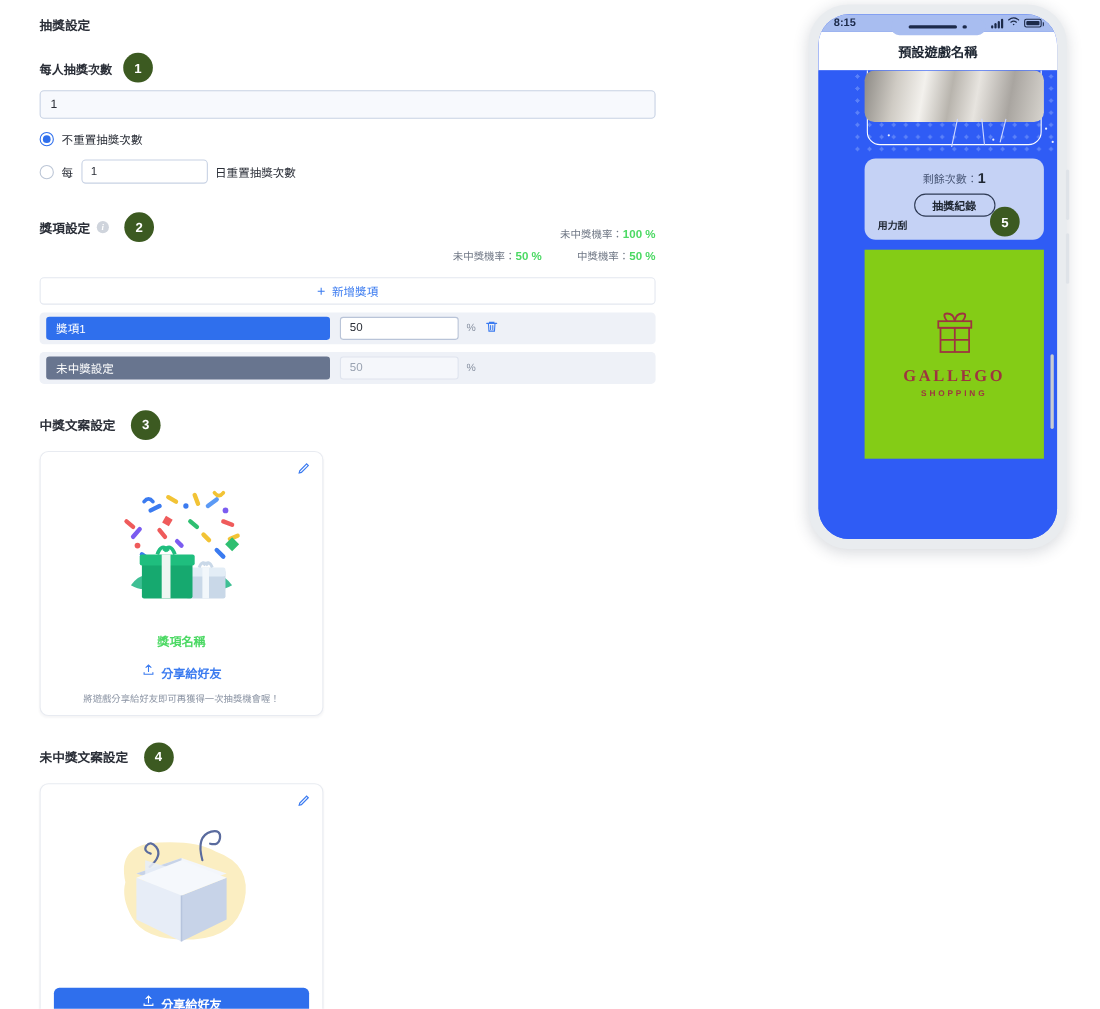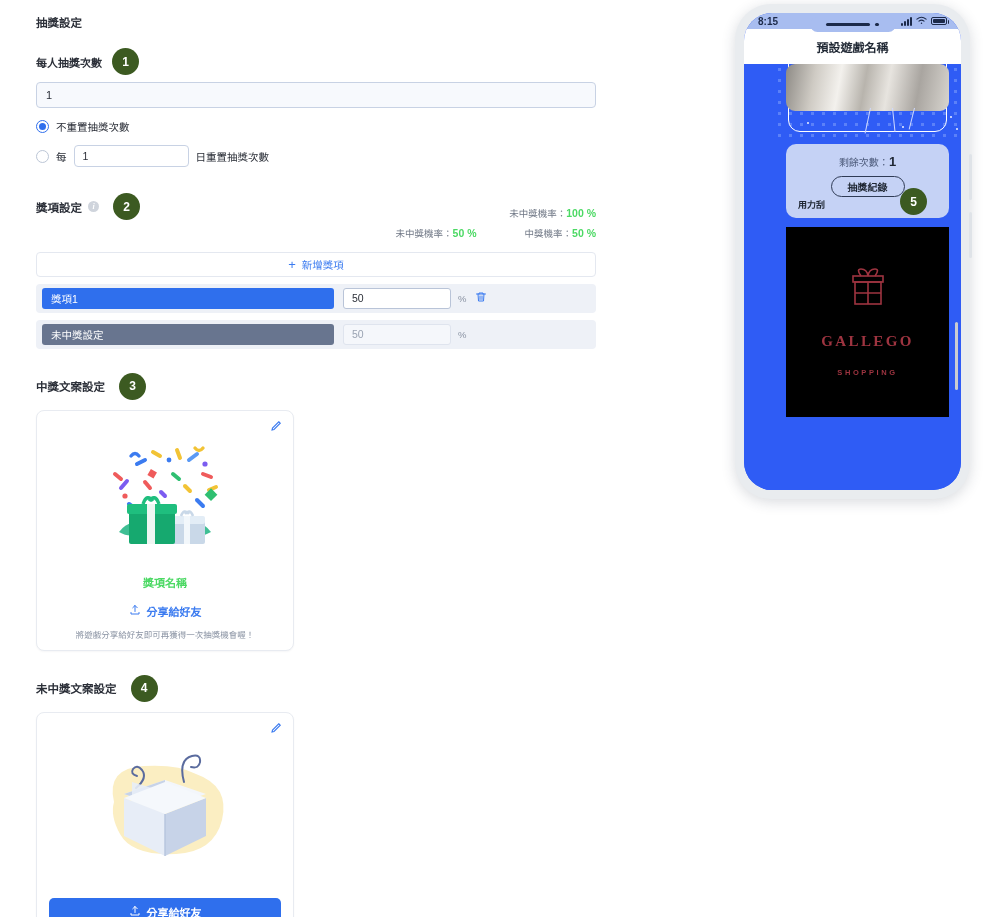--- a/index.html
+++ b/index.html
@@ -58,37 +58,37 @@
     width: 115px; height: 22px;
     border: 1px solid #c8d2e4; border-radius: 4px;
     background: #fff; font-size: 10.5px; font-family: inherit;
     padding: 0 8px; outline: none; color: #2b2f38;
   }
 
   
   .prize-block { margin-top: 26px; }
   .prob-bar { text-align: right; font-size: 9.5px; color: #6f7785; line-height: 1.9; margin-top: -16px; }
   .prob-bar .val { color: #4cd964; font-weight: bold; font-size: 10.5px; }
-  .prob-line2 { display: flex; justify-content: flex-end; gap: 48px; }
+  .prob-line2 { display: flex; justify-content: flex-end; gap: 32px; }
 
   .add-prize {
     margin-top: 8px; height: 25px;
     border: 1px solid #e4e8f0; border-radius: 4px; background: #fff;
     display: flex; align-items: center; justify-content: center; gap: 6px;
     color: #3b7bf0; font-size: 10.5px; cursor: pointer;
   }
   .add-prize .plus { font-size: 13px; line-height: 1; }
 
   .prize-row {
     display: flex; align-items: center; gap: 0;
     background: #eef1f7; border-radius: 4px;
     padding: 4px 6px; margin-top: 7px;
   }
   .prize-name {
-    flex: none; width: 292px; height: 21px; border-radius: 3px;
+    flex: none; width: 258px; height: 21px; border-radius: 3px;
     color: #fff; font-size: 10.5px; display: flex; align-items: center;
     padding: 0 9px; border: none; font-family: Liberation Sans, sans-serif; outline: none;
   }
   .prize-name.primary { background: #2f6fed; }
   .prize-name.muted { background: #68758f; }
   .pct-input {
     margin-left: 9px; width: 108px; height: 21px;
     border: 1px solid #b9c4d8; border-radius: 3px; background: #fff;
     font-size: 10.5px; color: #2b2f38; padding: 0 8px; outline: none; font-family: inherit;
   }
@@ -177,22 +177,22 @@
   .count-line { text-align: center; font-size: 10px; color: #4a5878; }
   .count-line b { font-size: 13px; color: #1f2733; }
   .record-pill {
     margin: 7px auto 0 auto; width: 74px; height: 21px; border: 1.2px solid #2f3b55;
     border-radius: 11px; display: flex; align-items: center; justify-content: center;
     font-size: 10px; color: #1f2733; font-weight: bold; cursor: pointer; background: transparent;
   }
   .scratch-hint { position: absolute; left: 12px; bottom: 7px; font-size: 9px; font-weight: bold; color: #1f2733; }
 
   .brand-card {
-    margin: 9px 12px 0 12px; background: #000000; height: 190px;
-    display: flex; flex-direction: column; align-items: center; justify-content: center; gap: 18px;
+    margin: 9px 12px 0 12px; background: #84cc16; height: 190px;
+    display: flex; flex-direction: column; align-items: center; justify-content: center; gap: 2px;
   }
   .brand-name { font-family: "Liberation Serif", serif; font-size: 15px; font-weight: bold; letter-spacing: 2.4px; color: #9e3440; }
   .brand-sub { font-size: 7.5px; letter-spacing: 2.6px; color: #9e3440; font-weight: bold; }
 
   .scrollbar { position: absolute; right: 3px; top: 258px; width: 3px; height: 68px; border-radius: 2px; background: #c9ccd2; }
 
   .badge-float { position: absolute; z-index: 20; }
 </style>
 </head>
 <body>

